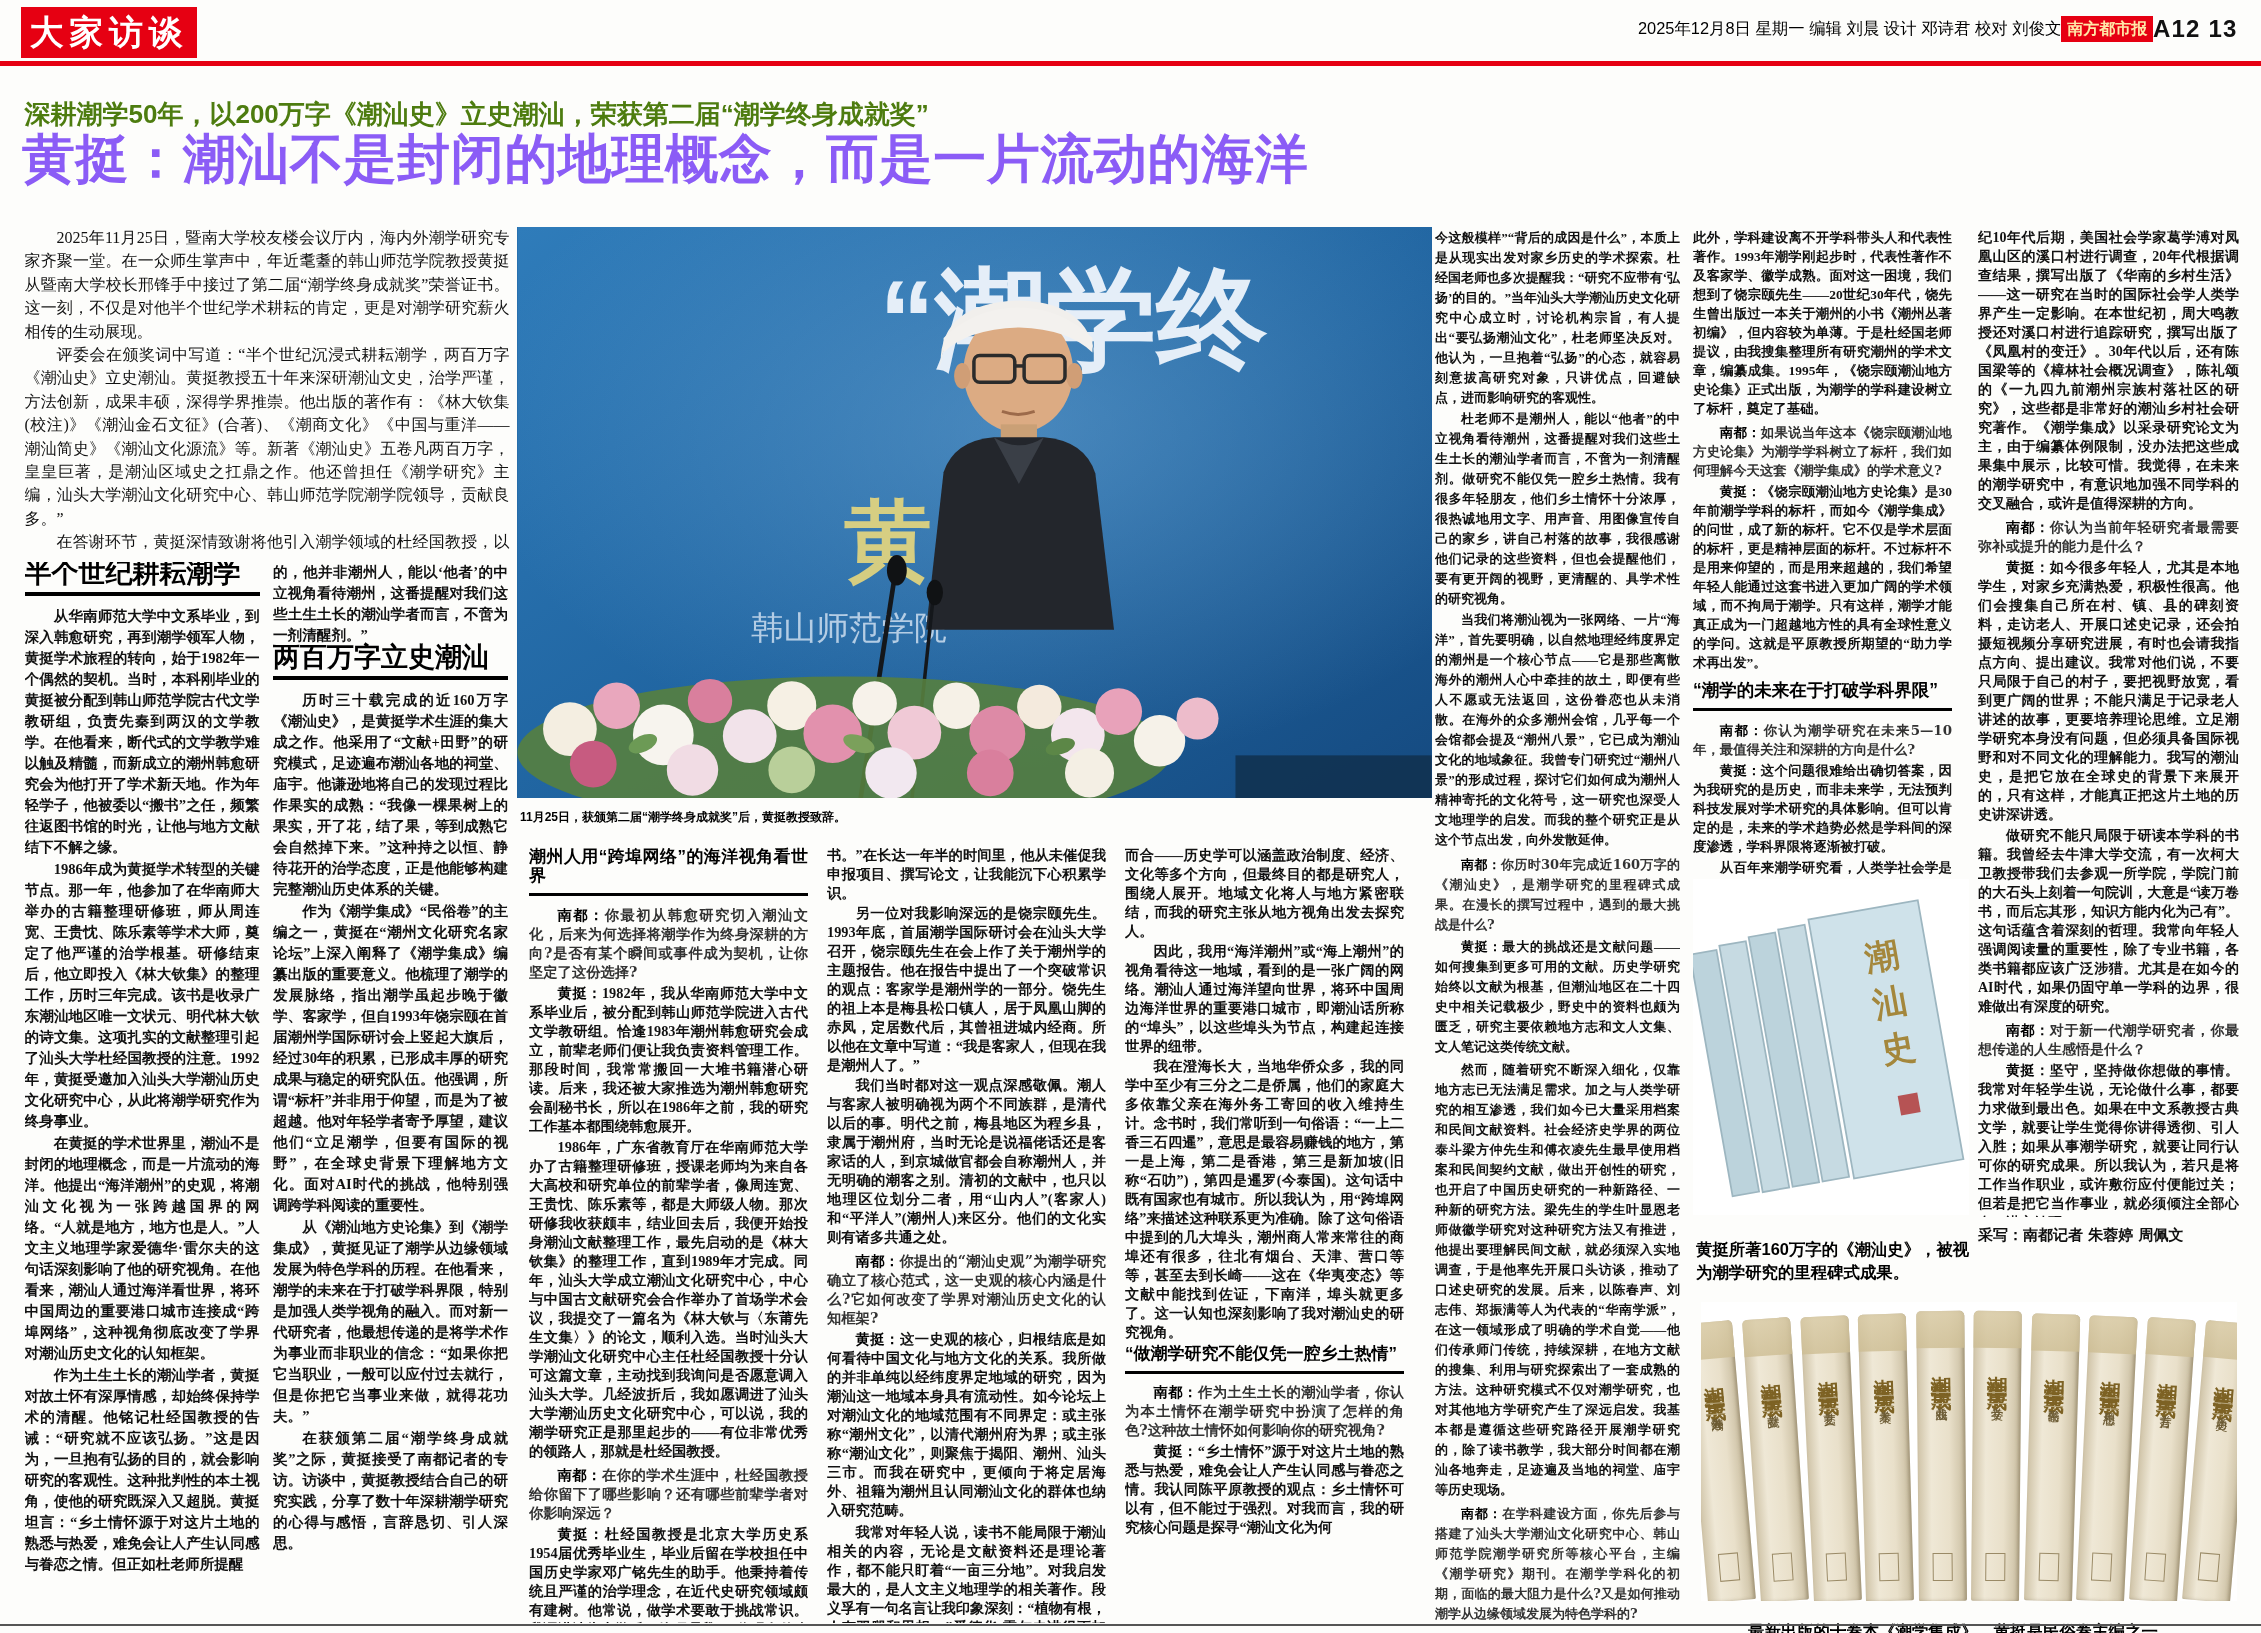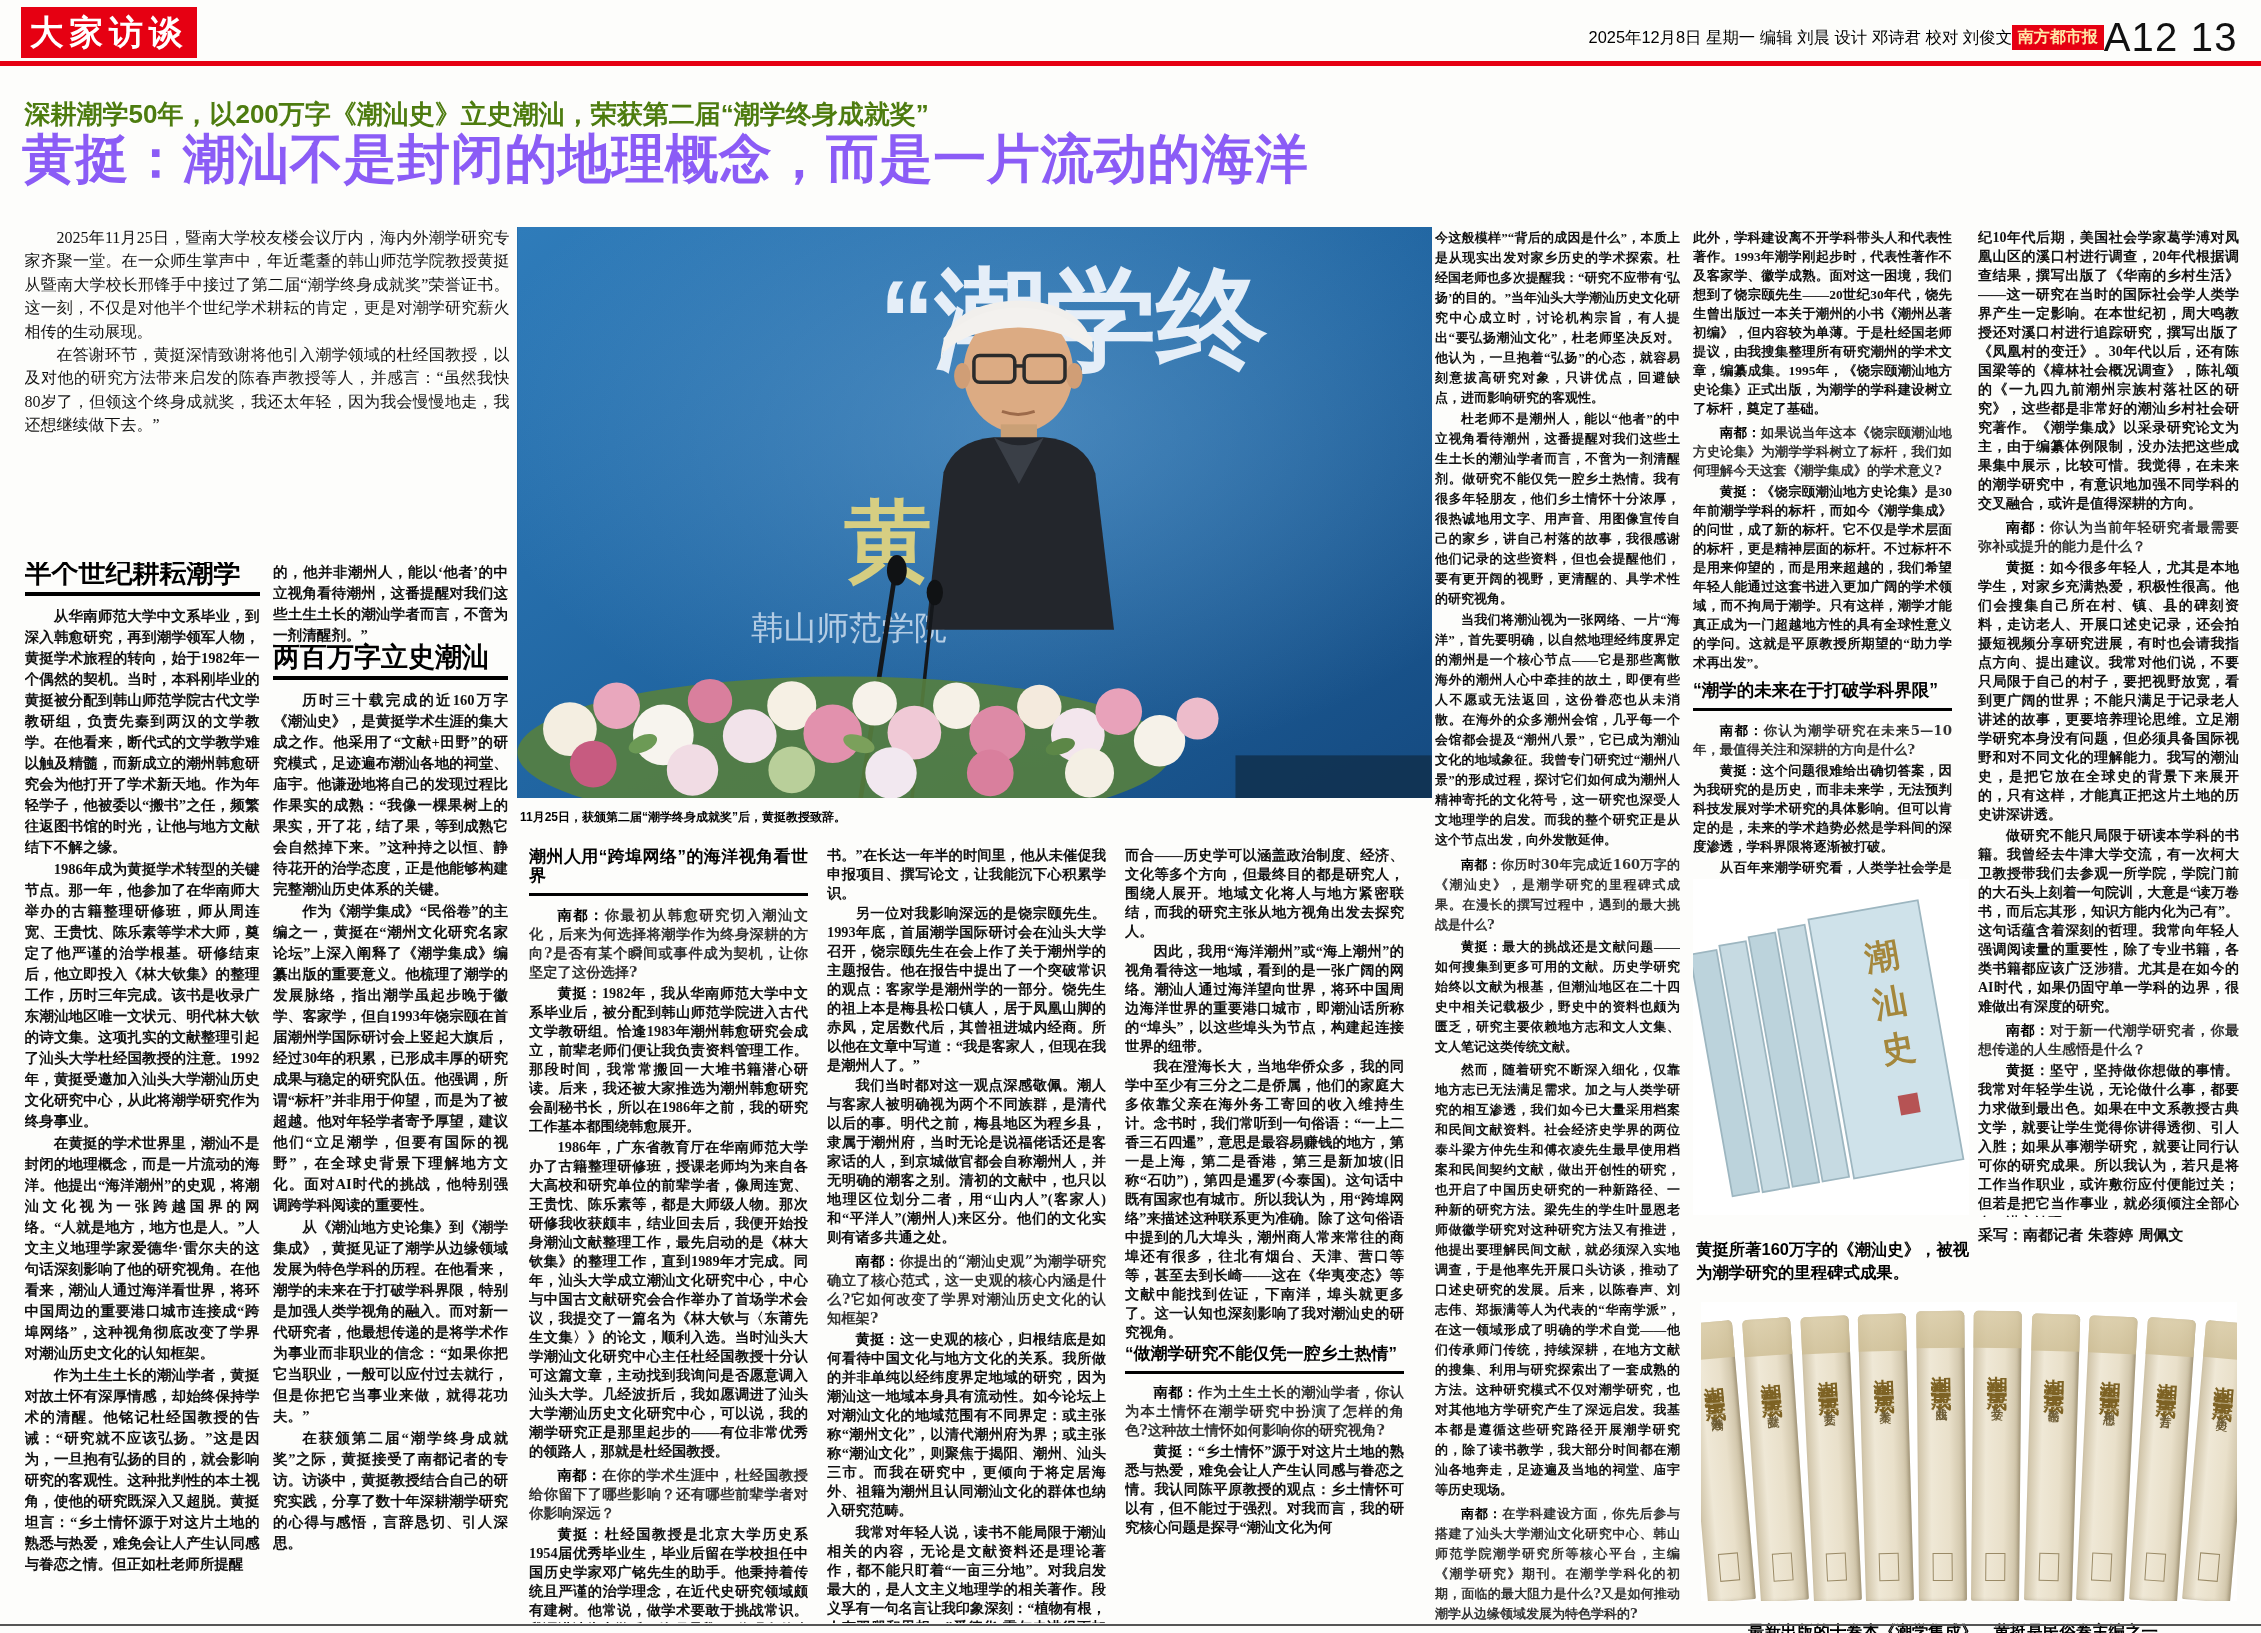--- a/index.html
+++ b/index.html
@@ -6,21 +6,21 @@
   .page{position:relative;width:2261px;height:1634px;background:#fdfdfb;overflow:hidden;
         font-family:"Liberation Serif","DejaVu Serif",serif;color:#111;}
   
   .masthead{position:absolute;left:21px;top:7px;width:176px;height:51px;background:#e60012;
             color:#fff;font-family:"Liberation Sans","DejaVu Sans",sans-serif;font-weight:bold;
             font-size:34px;display:flex;align-items:center;justify-content:center;letter-spacing:5.8px;}
   .hdr-meta{position:absolute;right:23.4px;top:15px;display:flex;align-items:center;gap:0;
             font-family:"Liberation Sans","DejaVu Sans",sans-serif;}
   .hdr-date{font-size:16.4px;color:#000;}
   .hdr-brand{background:#e60012;color:#ffe9a8;font-weight:bold;font-size:16px;padding:2.3px 5.8px;}
-  .hdr-page{font-weight:normal;font-size:40px;letter-spacing:1.2px;font-family:"Liberation Sans","DejaVu Sans",sans-serif;}
+  .hdr-page{font-weight:bold;font-size:24px;letter-spacing:1.2px;font-family:"Liberation Sans","DejaVu Sans",sans-serif;}
   .red-rule{position:absolute;left:0;top:61px;width:100%;height:5.3px;background:#e60012;}
   .bottom-rule{position:absolute;left:0;top:1624px;width:100%;height:1.8px;background:#555;}
   
   .kicker{position:absolute;left:24.5px;top:97px;width:1519px;font-family:"Liberation Sans","DejaVu Sans",sans-serif;
           font-weight:bold;font-size:26px;color:#4d7c0f;}
   .headline{position:absolute;left:22px;top:124px;width:1753px;font-family:"Liberation Sans","DejaVu Sans",sans-serif;
             font-weight:bold;font-size:53px;letter-spacing:0.6px;color:#8b5cf6;}
   
   .lede{position:absolute;left:24.5px;top:226px;width:485px;height:331px;overflow:hidden;
         font-size:16px;line-height:23.4px;text-align:justify;}
@@ -78,20 +78,21 @@
     <span class="hdr-brand">南方都市报</span>
     <span class="hdr-page">A12 13</span>
   </div>
   <div class="red-rule"></div>
 
   <div class="kicker">深耕潮学50年，以200万字《潮汕史》立史潮汕，荣获第二届“潮学终身成就奖”</div>
   <div class="headline">黄挺：潮汕不是封闭的地理概念，而是一片流动的海洋</div>
 
   <div class="lede">
       <p class="p">2025年11月25日，暨南大学校友楼会议厅内，海内外潮学研究专家齐聚一堂。在一众师生掌声中，年近耄耋的韩山师范学院教授黄挺从暨南大学校长邢锋手中接过了第二届“潮学终身成就奖”荣誉证书。这一刻，不仅是对他半个世纪学术耕耘的肯定，更是对潮学研究薪火相传的生动展现。</p>
+      <p class="p">评委会在颁奖词中写道：“半个世纪沉浸式耕耘潮学，两百万字《潮汕史》立史潮汕。黄挺教授五十年来深研潮汕文史，治学严谨，方法创新，成果丰硕，深得学界推崇。他出版的著作有：《林大钦集(校注)》《潮汕金石文征》(合著)、《潮商文化》《中国与重洋——潮汕简史》《潮汕文化源流》等。新著《潮汕史》五卷凡两百万字，皇皇巨著，是潮汕区域史之扛鼎之作。他还曾担任《潮学研究》主编，汕头大学潮汕文化研究中心、韩山师范学院潮学院领导，贡献良多。”</p>
       <p class="p">在答谢环节，黄挺深情致谢将他引入潮学领域的杜经国教授，以及对他的研究方法带来启发的陈春声教授等人，并感言：“虽然我快80岁了，但领这个终身成就奖，我还太年轻，因为我会慢慢地走，我还想继续做下去。”</p>
     </div>
 
   <div class="col col-left" style="left:24.5px;top:562px;width:235px;height:1055px;">
       <h3 class="sub">半个世纪耕耘潮学</h3>
       <p class="p">从华南师范大学中文系毕业，到深入韩愈研究，再到潮学领军人物，黄挺学术旅程的转向，始于1982年一个偶然的契机。当时，本科刚毕业的黄挺被分配到韩山师范学院古代文学教研组，负责先秦到两汉的文学教学。在他看来，断代式的文学教学难以触及精髓，而新成立的潮州韩愈研究会为他打开了学术新天地。作为年轻学子，他被委以“搬书”之任，频繁往返图书馆的时光，让他与地方文献结下不解之缘。</p>
       <p class="p">1986年成为黄挺学术转型的关键节点。那一年，他参加了在华南师大举办的古籍整理研修班，师从周连宽、王贵忱、陈乐素等学术大师，奠定了他严谨的治学根基。研修结束后，他立即投入《林大钦集》的整理工作，历时三年完成。该书是收录广东潮汕地区唯一文状元、明代林大钦的诗文集。这项扎实的文献整理引起了汕头大学杜经国教授的注意。1992年，黄挺受邀加入汕头大学潮汕历史文化研究中心，从此将潮学研究作为终身事业。</p>
       <p class="p">在黄挺的学术世界里，潮汕不是封闭的地理概念，而是一片流动的海洋。他提出“海洋潮州”的史观，将潮汕文化视为一张跨越国界的网络。“人就是地方，地方也是人。”人文主义地理学家爱德华·雷尔夫的这句话深刻影响了他的研究视角。在他看来，潮汕人通过海洋看世界，将环中国周边的重要港口城市连接成“跨埠网络”，这种视角彻底改变了学界对潮汕历史文化的认知框架。</p>
       <p class="p">作为土生土长的潮汕学者，黄挺对故土怀有深厚情感，却始终保持学术的清醒。他铭记杜经国教授的告诫：“研究就不应该弘扬。”这是因为，一旦抱有弘扬的目的，就会影响研究的客观性。这种批判性的本土视角，使他的研究既深入又超脱。黄挺坦言：“乡土情怀源于对这片土地的熟悉与热爱，难免会让人产生认同感与眷恋之情。但正如杜老师所提醒</p>
     </div>

